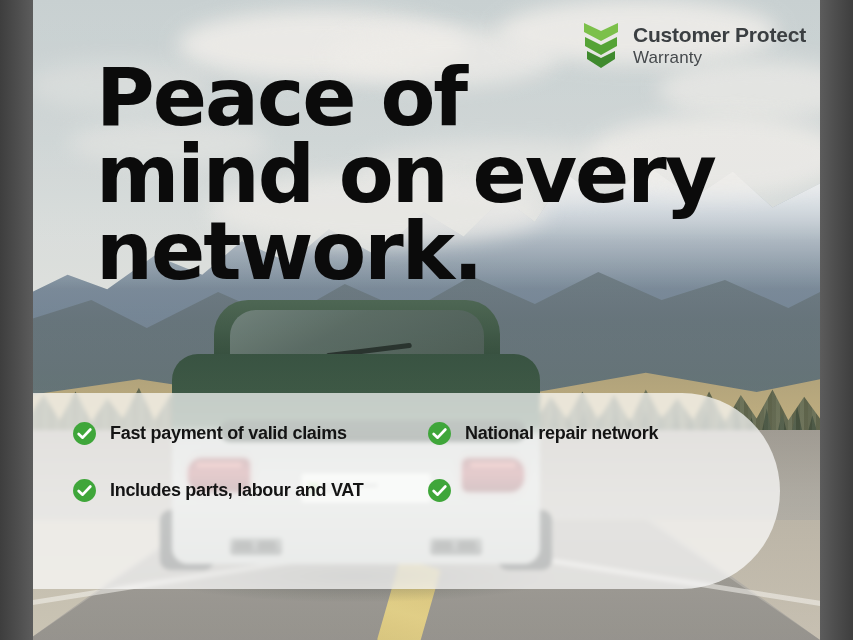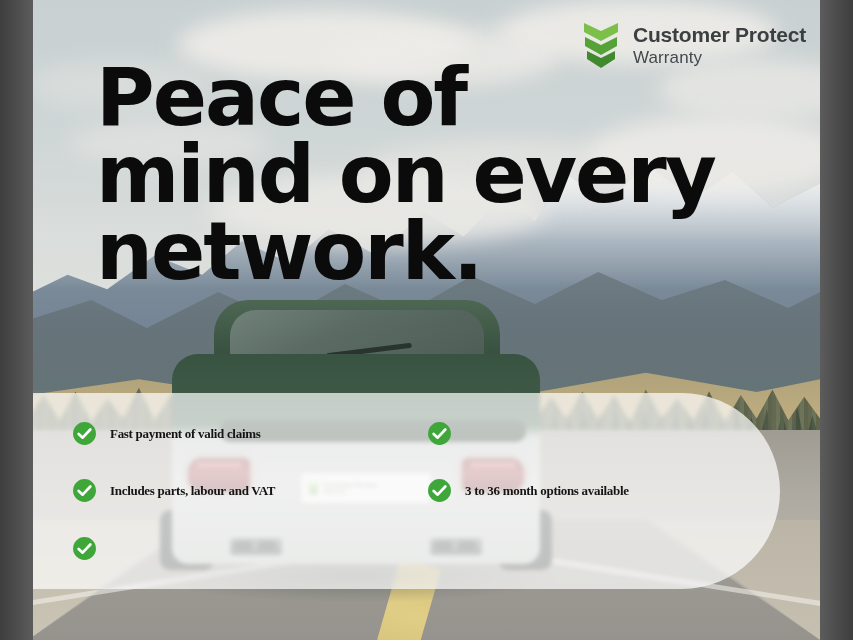--- a/index.html
+++ b/index.html
@@ -400,22 +400,22 @@
     padding: 12px 0 12px 44px;
     box-sizing: border-box;
   }
   .feature {
     display: flex;
     align-items: center;
     gap: 13px;
   }
   .check { width: 25px; height: 25px; flex: none; }
   .feature-label {
-    font-family: Liberation Serif, serif;
-    font-size: 13px;
+    font-family: Liberation Sans, sans-serif;
+    font-size: 18px;
     font-weight: bold;
     color: #141414;
     letter-spacing: -0.3px;
     white-space: nowrap;
   }
 </style>
 </head>
 <body>
 
 <div class="banner">
@@ -506,39 +506,33 @@
         <circle cx="12" cy="12" r="11" fill="#3fa63a"></circle>
         <path d="M6.4 12.4 L10.2 16 L17.6 8.2" fill="none" stroke="#ffffff" stroke-width="2.6" stroke-linecap="round" stroke-linejoin="round"></path>
       </svg>
       <span class="feature-label">Fast payment of valid claims</span>
     </div>
     <div class="feature">
       <svg class="check" viewBox="0 0 24 24">
         <circle cx="12" cy="12" r="11" fill="#3fa63a"></circle>
         <path d="M6.4 12.4 L10.2 16 L17.6 8.2" fill="none" stroke="#ffffff" stroke-width="2.6" stroke-linecap="round" stroke-linejoin="round"></path>
       </svg>
+      <span class="feature-label">National repair network</span>
     </div>
     <div class="feature">
       <svg class="check" viewBox="0 0 24 24">
         <circle cx="12" cy="12" r="11" fill="#3fa63a"></circle>
         <path d="M6.4 12.4 L10.2 16 L17.6 8.2" fill="none" stroke="#ffffff" stroke-width="2.6" stroke-linecap="round" stroke-linejoin="round"></path>
       </svg>
       <span class="feature-label">Includes parts, labour and VAT</span>
     </div>
     <div class="feature">
       <svg class="check" viewBox="0 0 24 24">
         <circle cx="12" cy="12" r="11" fill="#3fa63a"></circle>
         <path d="M6.4 12.4 L10.2 16 L17.6 8.2" fill="none" stroke="#ffffff" stroke-width="2.6" stroke-linecap="round" stroke-linejoin="round"></path>
       </svg>
-      <span class="feature-label">3 to 36 month options available</span>
-    </div>
-    <div class="feature">
-      <svg class="check" viewBox="0 0 24 24">
-        <circle cx="12" cy="12" r="11" fill="#3fa63a"></circle>
-        <path d="M6.4 12.4 L10.2 16 L17.6 8.2" fill="none" stroke="#ffffff" stroke-width="2.6" stroke-linecap="round" stroke-linejoin="round"></path>
-      </svg>
     </div>
   </div>
 
   <div class="edge-bar left"></div>
   <div class="edge-bar right"></div>
 
 </div>
 
 </body></html>

